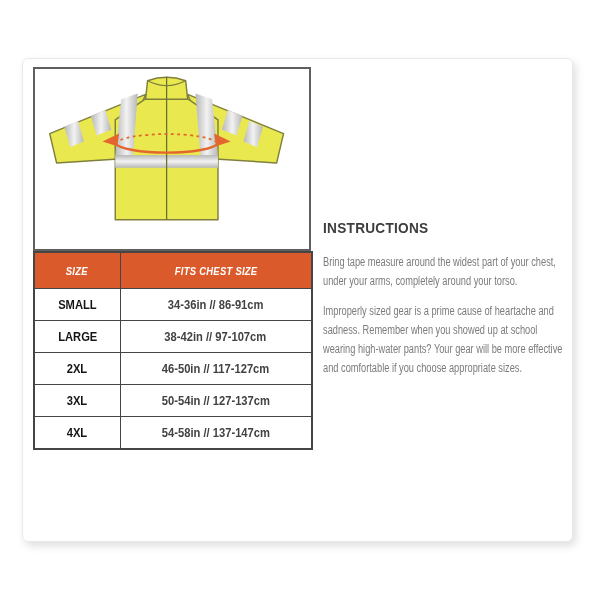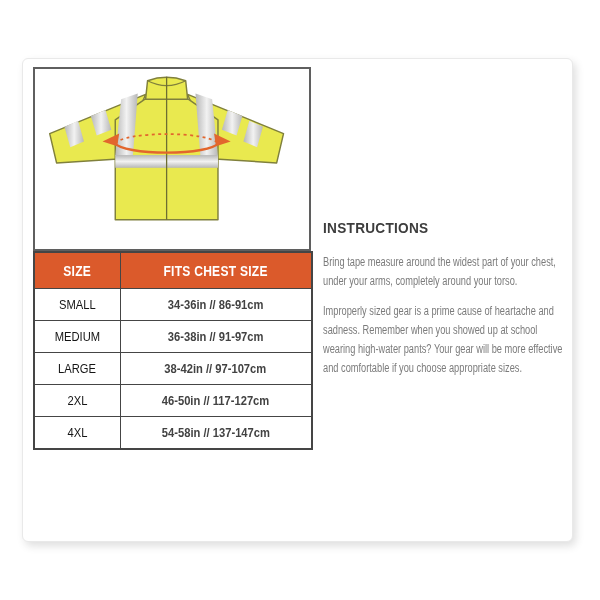--- a/index.html
+++ b/index.html
@@ -22,24 +22,24 @@
     width:278px; border-collapse:collapse; table-layout:fixed;
     border:2px solid #454545;
   }
   table.size-chart th, table.size-chart td {
     border:1.5px solid #454545; text-align:center; padding:0;
     overflow:hidden;
     font-weight:bold;
   }
   table.size-chart th {
     height:35px; background:#db5a2b; color:#ffffff;
-    font-size:14px; font-weight:bold; letter-spacing:.3px;
+    font-size:11px; font-weight:bold; letter-spacing:.3px;font-style:italic;
   }
   table.size-chart td { height:31px; font-size:13px; color:#424242; }
-  table.size-chart td.size-cell { font-weight:normal; color:#151515; }
+  table.size-chart td.size-cell { font-weight:bold; color:#151515; }
   .cond { display:inline-block; transform:scaleX(.86); white-space:nowrap; }
   .instructions { position:absolute; left:300px; top:160px; width:250px; }
   .instructions h2 {
     margin:0 0 16px 0; font-size:15.5px; color:#3d3d3d; font-weight:bold;
   }
   .instructions h2 .cond-l {
     display:inline-block; transform:scaleX(.88); transform-origin:0 50%;
     letter-spacing:.3px; white-space:nowrap;
   }
   .para {
@@ -106,30 +106,30 @@
           <th><span class="cond">SIZE</span></th>
           <th><span class="cond">FITS CHEST SIZE</span></th>
         </tr>
       </thead>
       <tbody>
         <tr>
           <td class="size-cell"><span class="cond">SMALL</span></td>
           <td><span class="cond">34-36in // 86-91cm</span></td>
         </tr>
         <tr>
-          <td class="size-cell"><span class="cond">MEDIUM</span></td>
-          <td><span class="cond">36-38in // 91-97cm</span></td>
-        </tr>
-        <tr>
           <td class="size-cell"><span class="cond">LARGE</span></td>
           <td><span class="cond">38-42in // 97-107cm</span></td>
         </tr>
         <tr>
           <td class="size-cell"><span class="cond">2XL</span></td>
           <td><span class="cond">46-50in // 117-127cm</span></td>
+        </tr>
+        <tr>
+          <td class="size-cell"><span class="cond">3XL</span></td>
+          <td><span class="cond">50-54in // 127-137cm</span></td>
         </tr>
         <tr>
           <td class="size-cell"><span class="cond">4XL</span></td>
           <td><span class="cond">54-58in // 137-147cm</span></td>
         </tr>
       </tbody>
     </table>
   </div>
 
   <div class="instructions">

